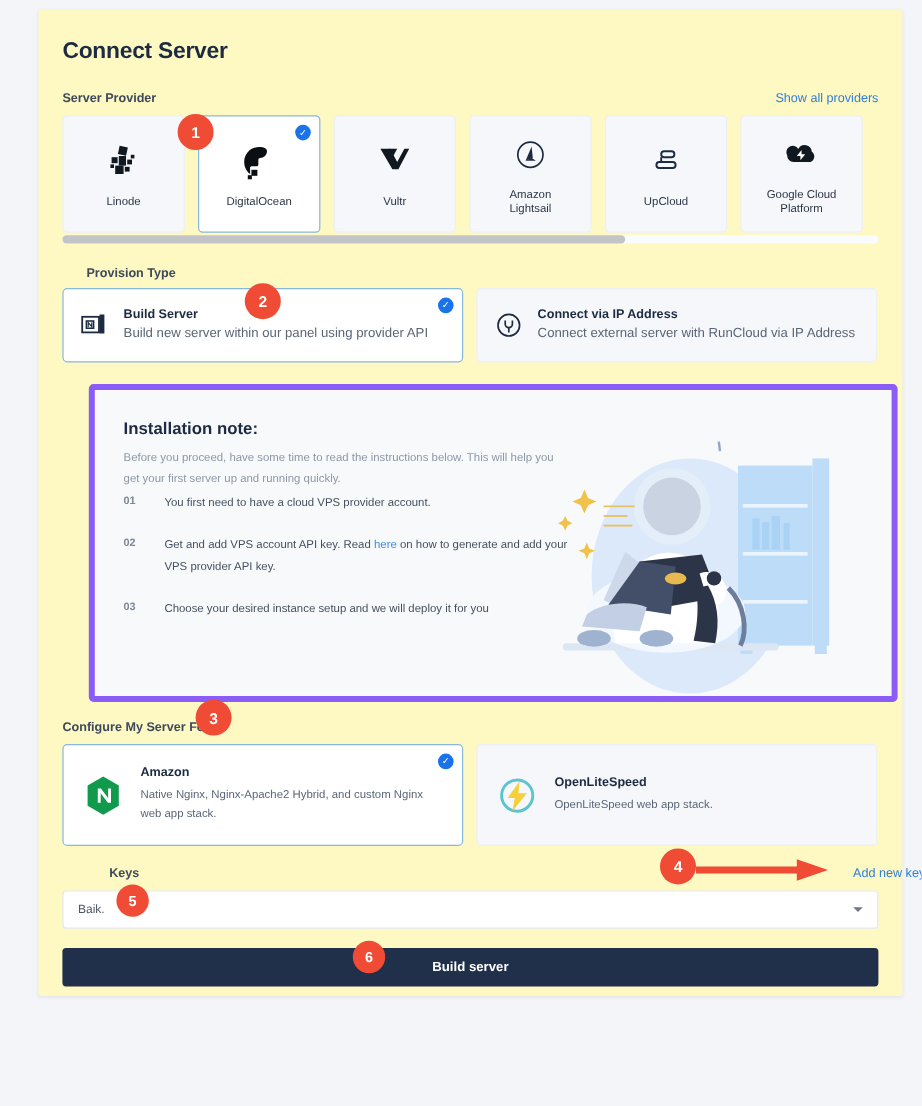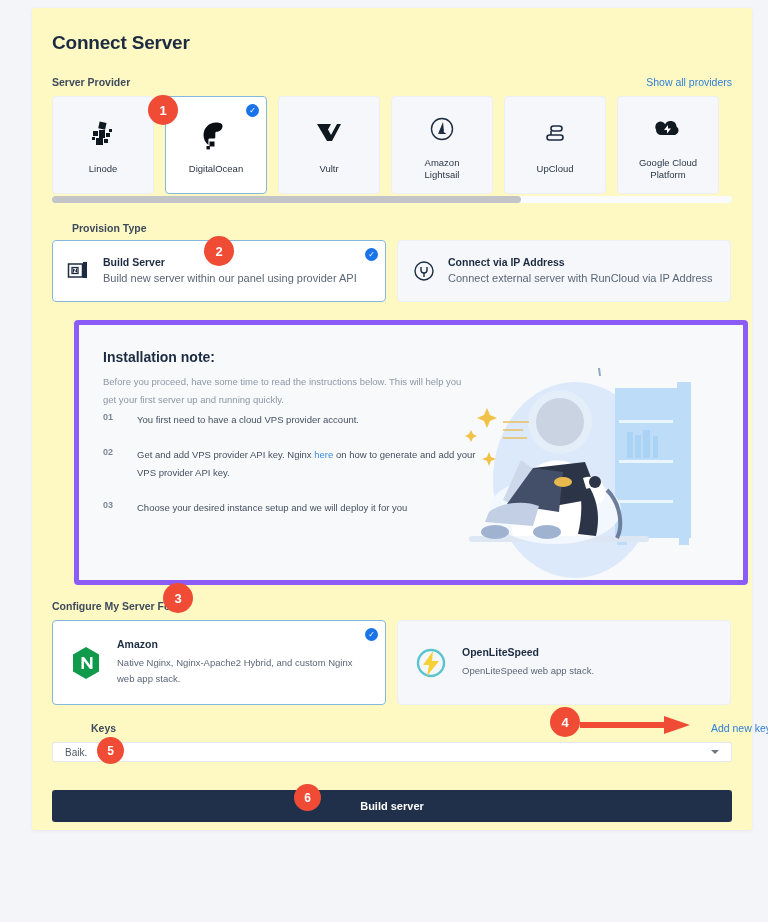--- a/index.html
+++ b/index.html
@@ -137,21 +137,21 @@
   .cfg-title { font-size: 10.5px; font-weight: bold; color: #1c2b41; }
   .cfg-desc { font-size: 9.5px; color: #5a6676; margin-top: 5px; line-height: 1.65; }
 
   
   .keys-head {
     position: absolute; left: 20px; top: 714px; width: 680px;
     display: flex; justify-content: space-between; align-items: center; margin-left: 39px;
   }
   .keys-select {
     position: absolute; left: 20px; top: 734px;
-    width: 680px; height: 20px;
+    width: 680px; height: 32px;
     background: #fff; border: 1px solid #e4e8ee; border-radius: 3px;
     display: flex; align-items: center; justify-content: space-between;
     padding: 0 12px;
     font-size: 10px; color: #4d5866;
   }
   .caret-g { width:0;height:0;border-left:4px solid transparent;border-right:4px solid transparent;border-top:4px solid #6e7784; }
 
   .build-btn {
     position: absolute; left: 20px; top: 782px;
     width: 680px; height: 32px;
@@ -316,21 +316,21 @@
       <div class="note-title">Installation note:</div>
       <div class="note-sub">Before you proceed, have some time to read the instructions below. This will help you get your first server up and running quickly.</div>
 
       <div class="steps">
         <div class="step">
           <div class="step-num">01</div>
           <div class="step-txt">You first need to have a cloud VPS provider account.</div>
         </div>
         <div class="step">
           <div class="step-num">02</div>
-          <div class="step-txt"><span>Get and add VPS provider API key. Nginx </span><a href="#">here</a><span> on how to generate and add your VPS provider API key.</span></div>
+          <div class="step-txt"><span>Get and add VPS account API key. Read </span><a href="#">here</a><span> on how to generate and add your VPS provider API key.</span></div>
         </div>
         <div class="step">
           <div class="step-num">03</div>
           <div class="step-txt">Choose your desired instance setup and we will deploy it for you</div>
         </div>
       </div>
 
       <div class="illus">
         <svg width="280" height="220" viewBox="0 0 280 220">
           <ellipse cx="120" cy="120" rx="82" ry="98" fill="#dce9fa"></ellipse>

